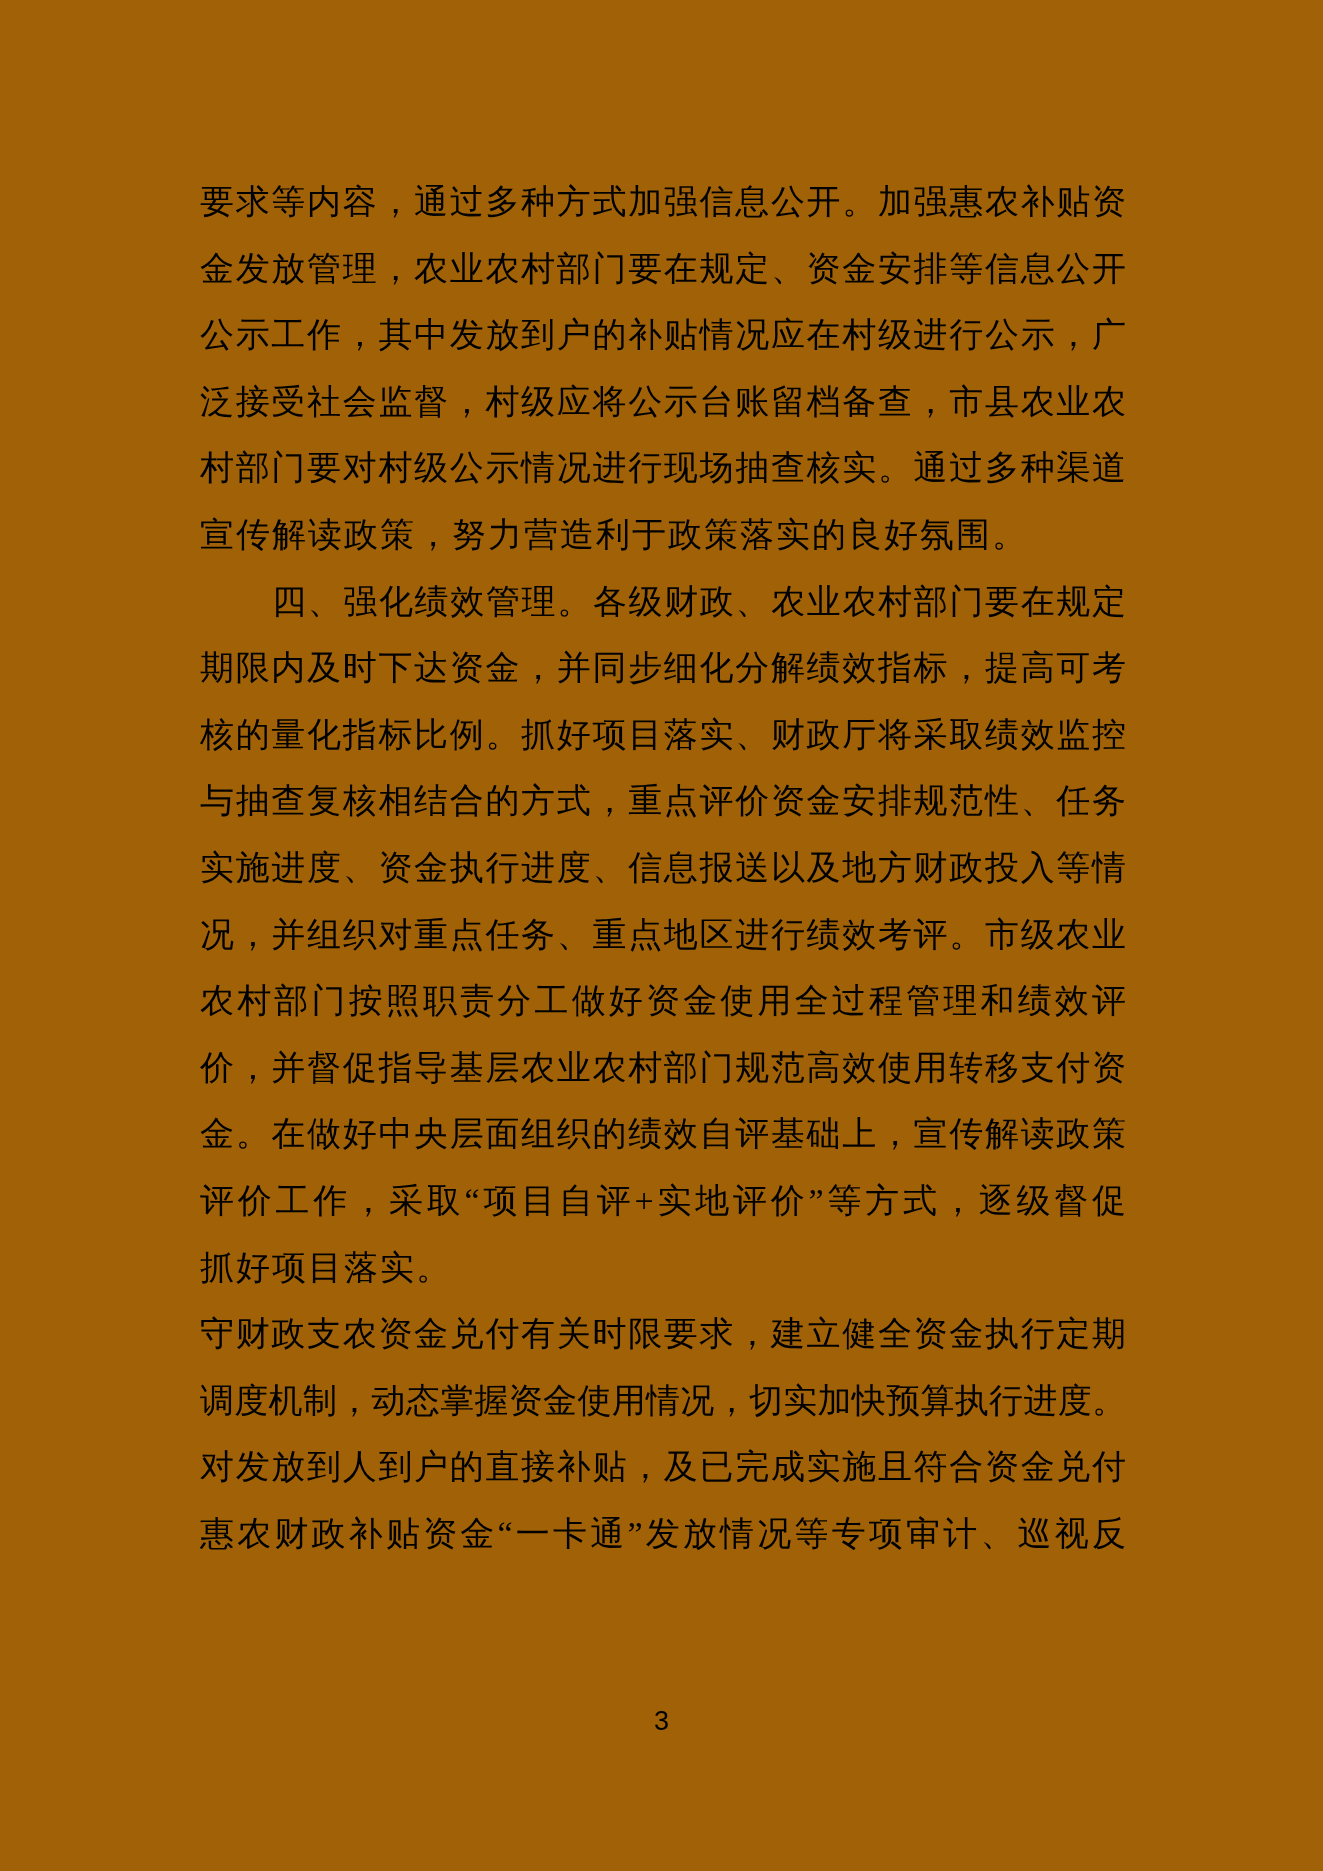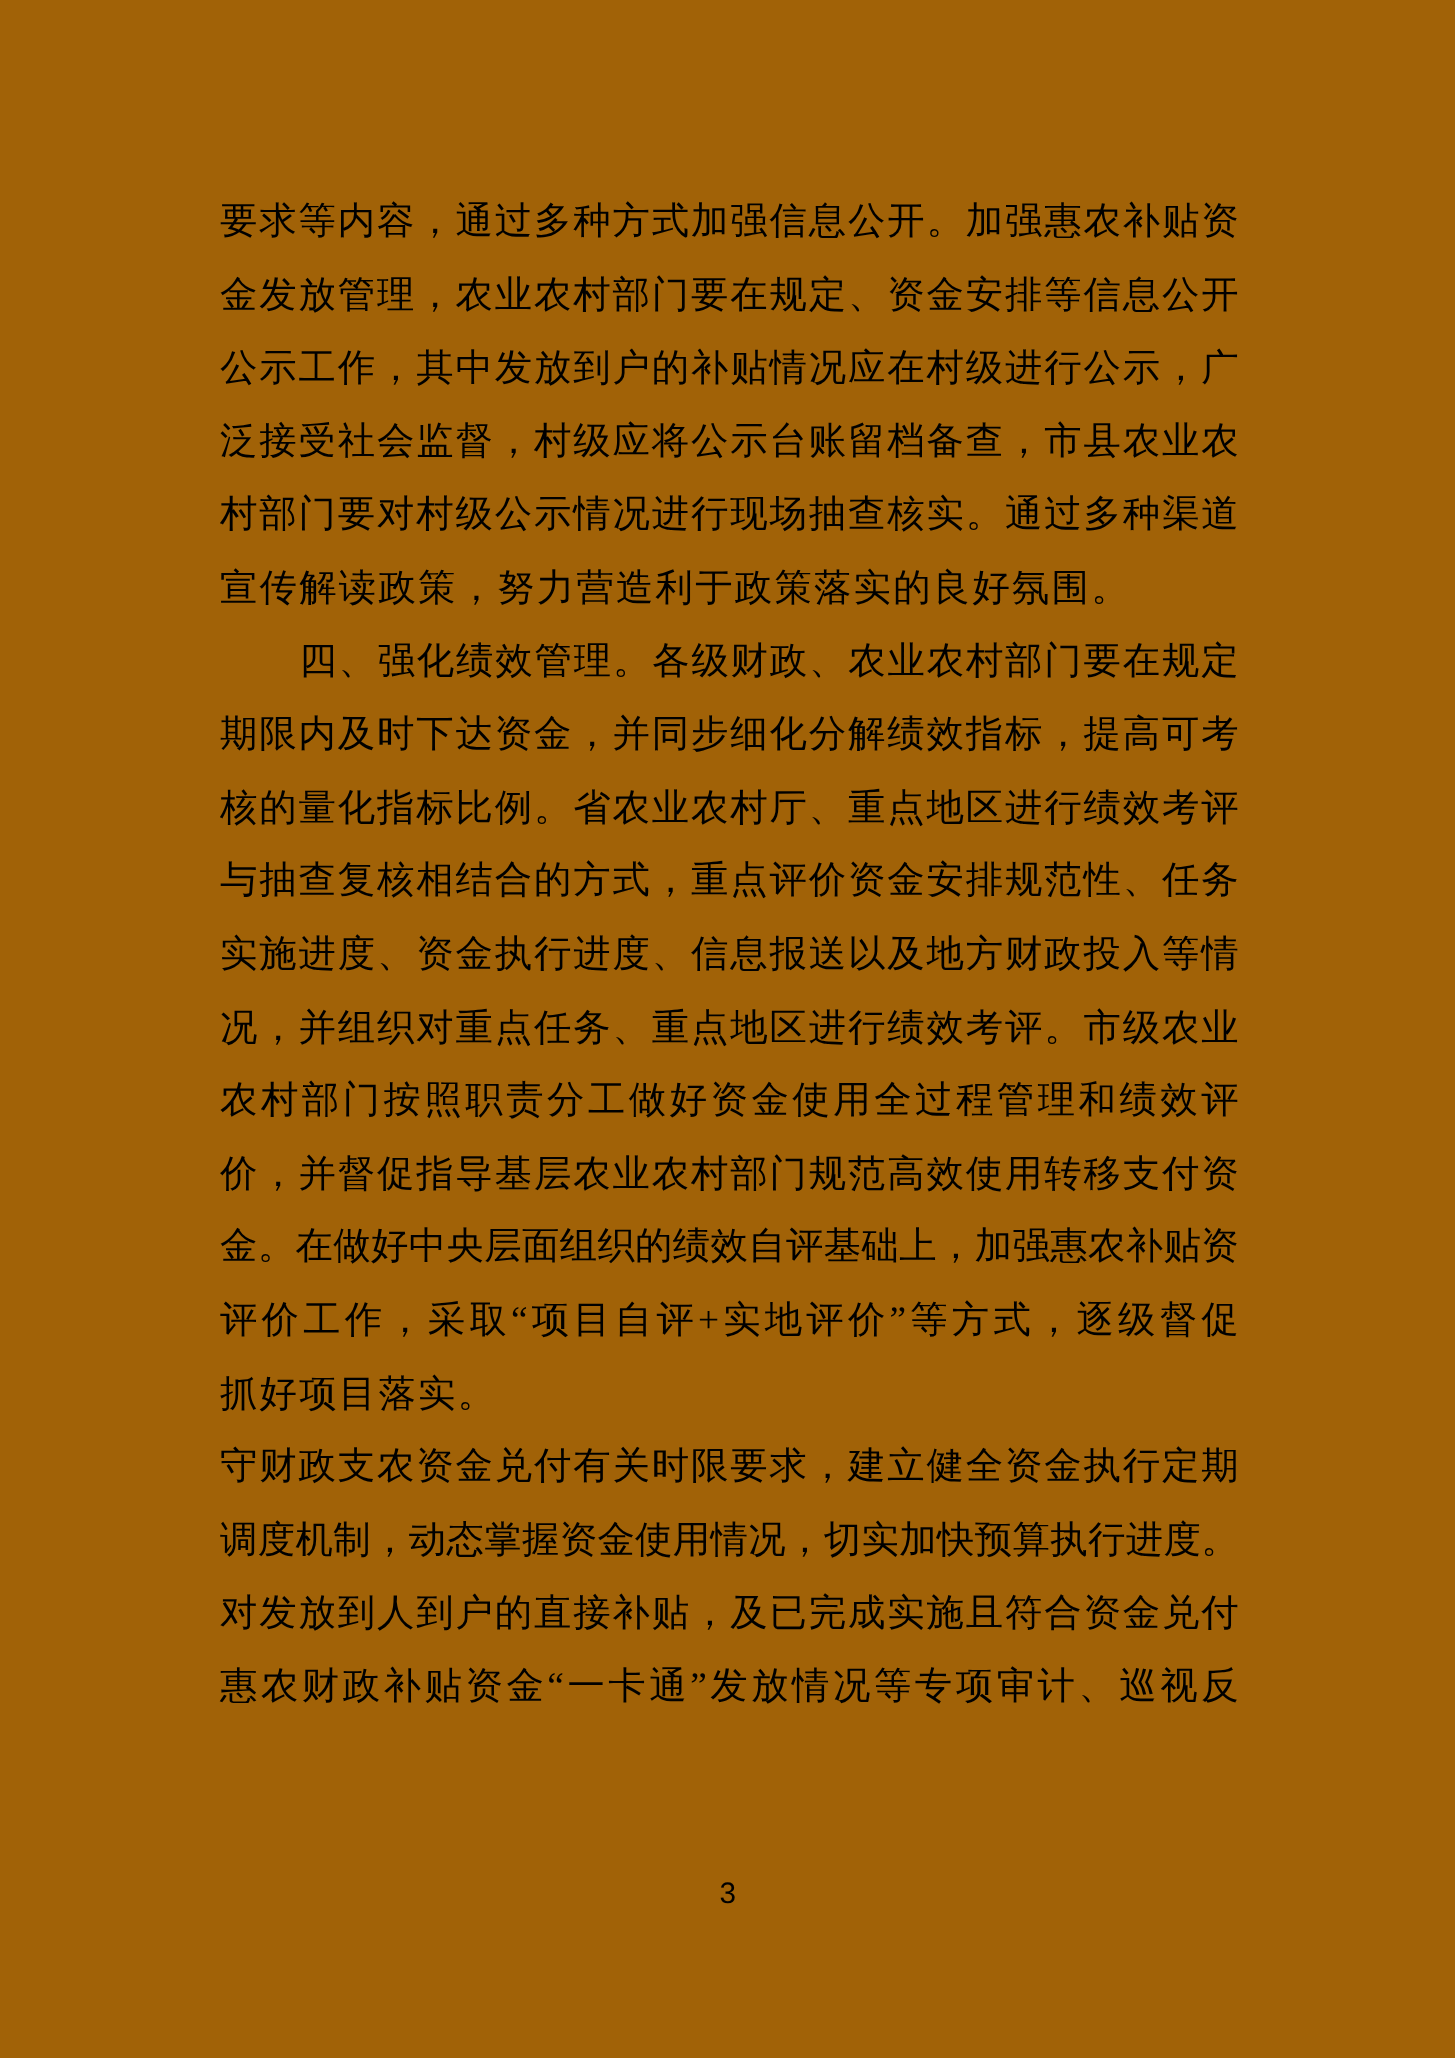--- a/index.html
+++ b/index.html
@@ -60,27 +60,27 @@
 <div class="page">
   <div class="body-text" id="body-text">
       <div class="text-line"><span class="run-normal">要求等内容，通过多种方式加强信息公开。加强惠农补贴资</span></div>
       <div class="text-line"><span class="run-normal">金发放管理，农业农村部门要在规定、资金安排等信息公开</span></div>
       <div class="text-line"><span class="run-normal">公示工作，其中发放到户的补贴情况应在村级进行公示，广</span></div>
       <div class="text-line"><span class="run-normal">泛接受社会监督，村级应将公示台账留档备查，市县农业农</span></div>
       <div class="text-line"><span class="run-normal">村部门要对村级公示情况进行现场抽查核实。通过多种渠道</span></div>
       <div class="text-line last"><span class="run-normal">宣传解读政策，努力营造利于政策落实的良好氛围。</span></div>
       <div class="text-line indent"><span class="run-bold">四、强化绩效管理。</span><span class="run-normal">各级财政、农业农村部门要在规定</span></div>
       <div class="text-line"><span class="run-normal">期限内及时下达资金，并同步细化分解绩效指标，提高可考</span></div>
-      <div class="text-line"><span class="run-normal">核的量化指标比例。省农业农村厅、重点地区进行绩效考评</span></div>
+      <div class="text-line"><span class="run-normal">核的量化指标比例。抓好项目落实、财政厅将采取绩效监控</span></div>
       <div class="text-line"><span class="run-normal">与抽查复核相结合的方式，重点评价资金安排规范性、任务</span></div>
       <div class="text-line"><span class="run-normal">实施进度、资金执行进度、信息报送以及地方财政投入等情</span></div>
       <div class="text-line"><span class="run-normal">况，并组织对重点任务、重点地区进行绩效考评。市级农业</span></div>
       <div class="text-line"><span class="run-normal">农村部门按照职责分工做好资金使用全过程管理和绩效评</span></div>
       <div class="text-line"><span class="run-normal">价，并督促指导基层农业农村部门规范高效使用转移支付资</span></div>
-      <div class="text-line"><span class="run-normal">金。在做好中央层面组织的绩效自评基础上，加强惠农补贴资</span></div>
+      <div class="text-line"><span class="run-normal">金。在做好中央层面组织的绩效自评基础上，宣传解读政策</span></div>
       <div class="text-line"><span class="run-normal">评价工作，采取“项目自评+实地评价”等方式，逐级督促</span></div>
       <div class="text-line last"><span class="run-normal">抓好项目落实。</span></div>
       <div class="text-line"><span class="run-normal">守财政支农资金兑付有关时限要求，建立健全资金执行定期</span></div>
       <div class="text-line"><span class="run-normal">调度机制，动态掌握资金使用情况，切实加快预算执行进度。</span></div>
       <div class="text-line"><span class="run-normal">对发放到人到户的直接补贴，及已完成实施且符合资金兑付</span></div>
       <div class="text-line"><span class="run-normal">惠农财政补贴资金“一卡通”发放情况等专项审计、巡视反</span></div>
     </div>
   <div class="page-number">3</div>
 </div>
 

